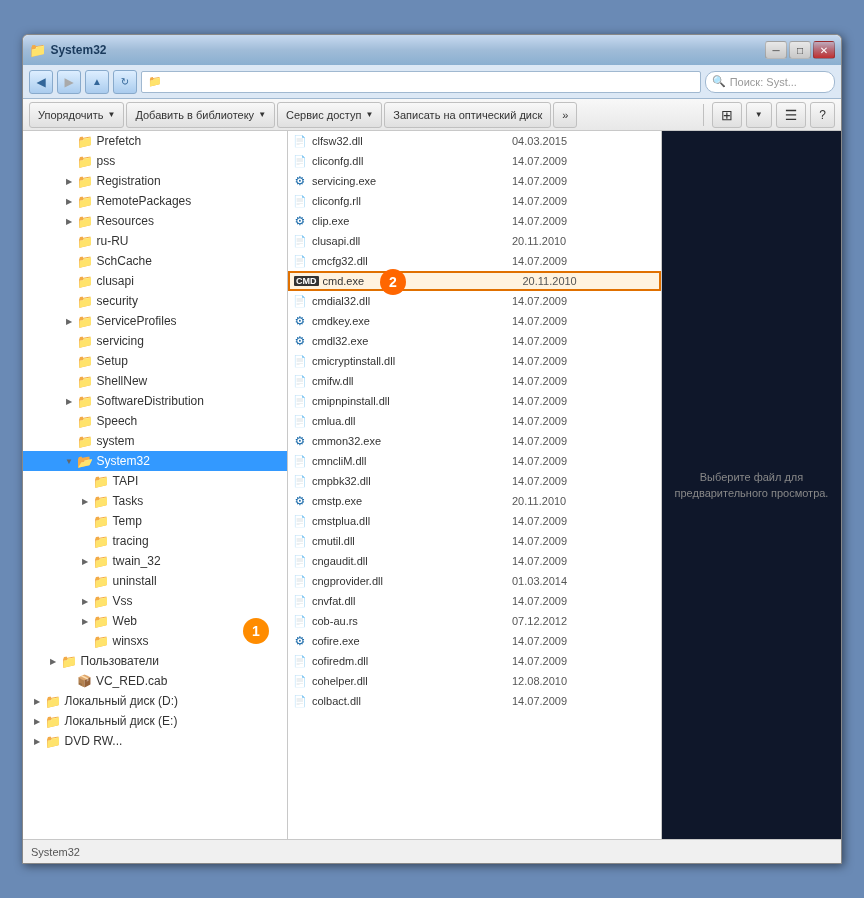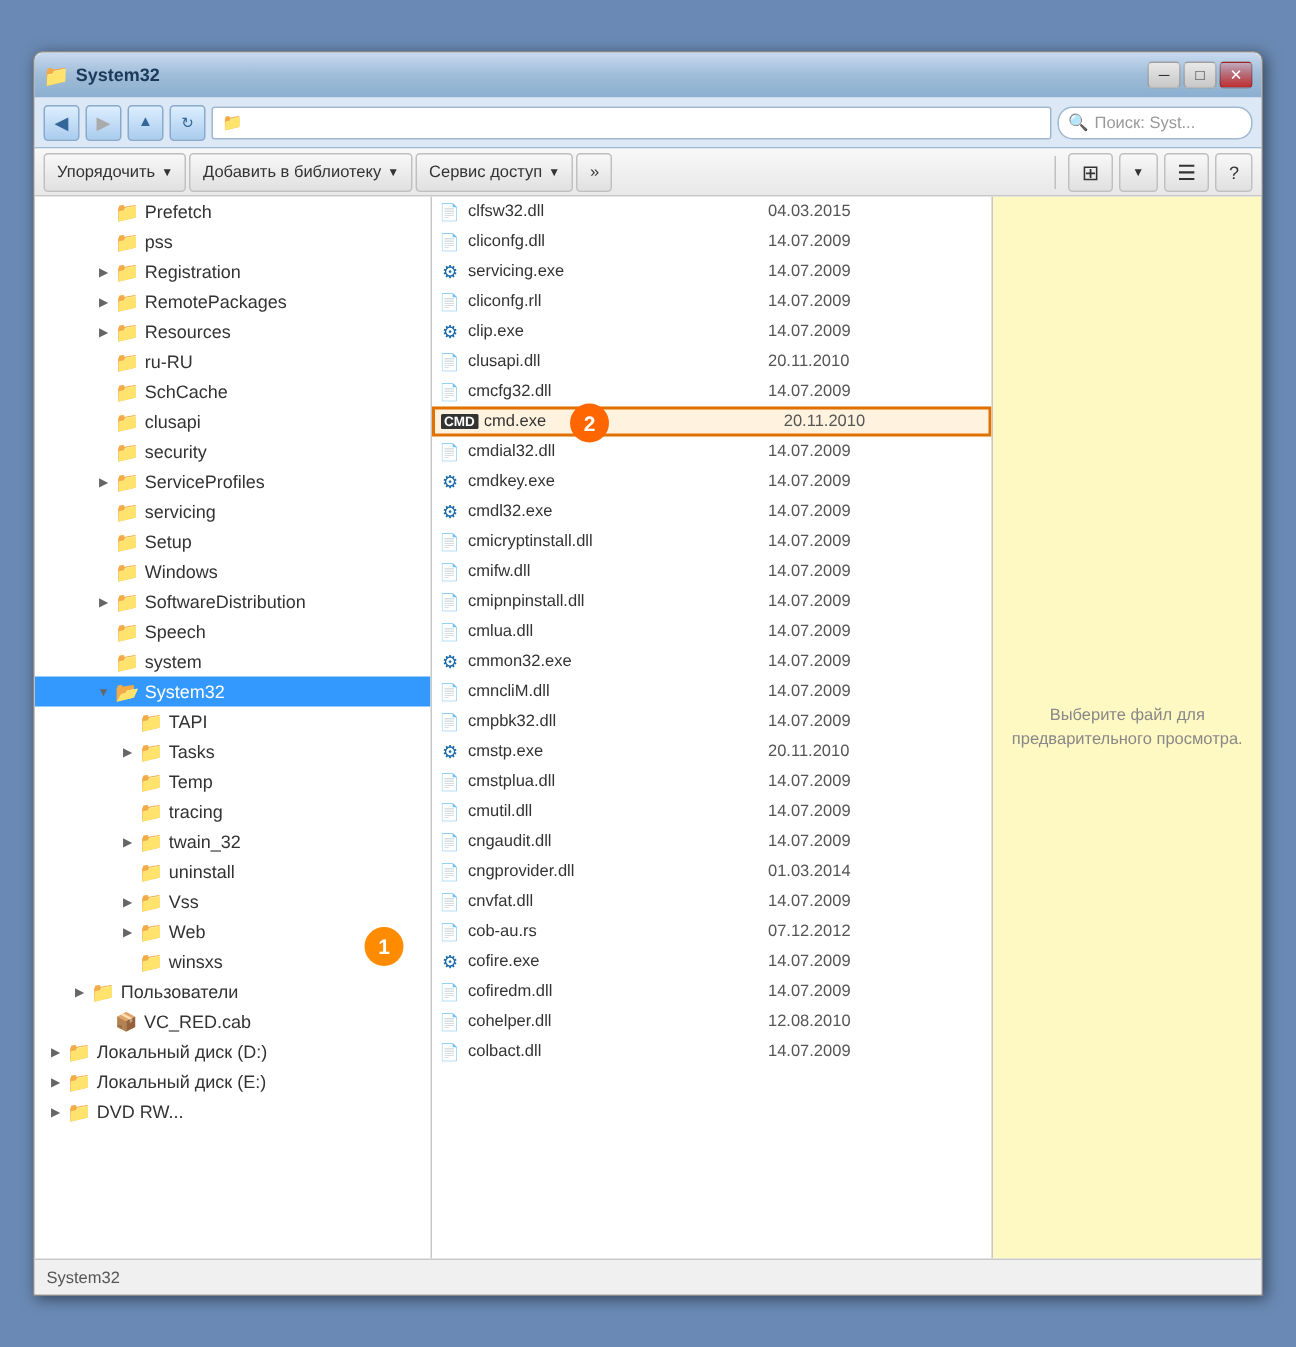--- a/index.html
+++ b/index.html
@@ -252,21 +252,21 @@
       cursor: pointer;
       font-size: 11px;
       color: #333;
     }
     .file-name { width: 200px; overflow: hidden; text-overflow: ellipsis; white-space: nowrap; }
     .file-date { width: 120px; color: #555; font-size: 11px; }
 
     
     .preview-panel {
       width: 180px;
-      background: #fef9c3;
+      background: #0f172a;
       border-left: 1px solid #c8c8c8;
       display: flex;
       align-items: center;
       justify-content: center;
       padding: 10px;
     }
     .preview-text {
       font-size: 11px;
       color: #888;
       text-align: center;
@@ -333,20 +333,23 @@
       <span>Упорядочить</span>
       <span class="dropdown-arrow">▼</span>
     </div>
     <div class="toolbar-btn">
       <span>Добавить в библиотеку</span>
       <span class="dropdown-arrow">▼</span>
     </div>
     <div class="toolbar-btn">
       <span>Сервис доступ</span>
       <span class="dropdown-arrow">▼</span>
+    </div>
+    <div class="toolbar-btn">
+      <span>Записать на оптический диск</span>
     </div>
     <div class="toolbar-btn">
       <span>»</span>
     </div>
     <div class="toolbar-views">
       <div class="toolbar-separator"></div>
       <div class="toolbar-btn" style="font-size:14px;">⊞</div>
       <div class="toolbar-btn" style="font-size:8px;">▼</div>
       <div class="toolbar-btn" style="font-size:14px;">☰</div>
       <div class="toolbar-btn" style="font-size:12px;">?</div>
@@ -361,21 +364,21 @@
         <div class="tree-item" style="padding-left: 40px;"><span class="expand-icon">▶</span><span style="color:#e8b030;font-size:13px;">📁</span>&nbsp;<span>Registration</span></div>
         <div class="tree-item" style="padding-left: 40px;"><span class="expand-icon">▶</span><span style="color:#e8b030;font-size:13px;">📁</span>&nbsp;<span>RemotePackages</span></div>
         <div class="tree-item" style="padding-left: 40px;"><span class="expand-icon">▶</span><span style="color:#e8b030;font-size:13px;">📁</span>&nbsp;<span>Resources</span></div>
         <div class="tree-item" style="padding-left: 40px;"><span class="expand-icon">&nbsp;</span><span style="color:#e8b030;font-size:13px;">📁</span>&nbsp;<span>ru-RU</span></div>
         <div class="tree-item" style="padding-left: 40px;"><span class="expand-icon">&nbsp;</span><span style="color:#e8b030;font-size:13px;">📁</span>&nbsp;<span>SchCache</span></div>
         <div class="tree-item" style="padding-left: 40px;"><span class="expand-icon">&nbsp;</span><span style="color:#e8b030;font-size:13px;">📁</span>&nbsp;<span>clusapi</span></div>
         <div class="tree-item" style="padding-left: 40px;"><span class="expand-icon">&nbsp;</span><span style="color:#e8b030;font-size:13px;">📁</span>&nbsp;<span>security</span></div>
         <div class="tree-item" style="padding-left: 40px;"><span class="expand-icon">▶</span><span style="color:#e8b030;font-size:13px;">📁</span>&nbsp;<span>ServiceProfiles</span></div>
         <div class="tree-item" style="padding-left: 40px;"><span class="expand-icon">&nbsp;</span><span style="color:#e8b030;font-size:13px;">📁</span>&nbsp;<span>servicing</span></div>
         <div class="tree-item" style="padding-left: 40px;"><span class="expand-icon">&nbsp;</span><span style="color:#e8b030;font-size:13px;">📁</span>&nbsp;<span>Setup</span></div>
-        <div class="tree-item" style="padding-left: 40px;"><span class="expand-icon">&nbsp;</span><span style="color:#e8b030;font-size:13px;">📁</span>&nbsp;<span>Windows</span></div>
+        <div class="tree-item" style="padding-left: 40px;"><span class="expand-icon">&nbsp;</span><span style="color:#e8b030;font-size:13px;">📁</span>&nbsp;<span>ShellNew</span></div>
         <div class="tree-item" style="padding-left: 40px;"><span class="expand-icon">▶</span><span style="color:#e8b030;font-size:13px;">📁</span>&nbsp;<span>SoftwareDistribution</span></div>
         <div class="tree-item" style="padding-left: 40px;"><span class="expand-icon">&nbsp;</span><span style="color:#e8b030;font-size:13px;">📁</span>&nbsp;<span>Speech</span></div>
         <div class="tree-item" style="padding-left: 40px;"><span class="expand-icon">&nbsp;</span><span style="color:#e8b030;font-size:13px;">📁</span>&nbsp;<span>system</span></div>
         <div class="tree-item selected" style="padding-left: 40px;"><span class="expand-icon">▼</span><span style="color:#e8b030;font-size:13px;">📂</span>&nbsp;<span>System32</span></div>
         <div class="tree-item" style="padding-left: 56px;"><span class="expand-icon">&nbsp;</span><span style="color:#e8b030;font-size:13px;">📁</span>&nbsp;<span>TAPI</span></div>
         <div class="tree-item" style="padding-left: 56px;"><span class="expand-icon">▶</span><span style="color:#e8b030;font-size:13px;">📁</span>&nbsp;<span>Tasks</span></div>
         <div class="tree-item" style="padding-left: 56px;"><span class="expand-icon">&nbsp;</span><span style="color:#e8b030;font-size:13px;">📁</span>&nbsp;<span>Temp</span></div>
         <div class="tree-item" style="padding-left: 56px;"><span class="expand-icon">&nbsp;</span><span style="color:#e8b030;font-size:13px;">📁</span>&nbsp;<span>tracing</span></div>
         <div class="tree-item" style="padding-left: 56px;"><span class="expand-icon">▶</span><span style="color:#e8b030;font-size:13px;">📁</span>&nbsp;<span>twain_32</span></div>
         <div class="tree-item" style="padding-left: 56px;"><span class="expand-icon">&nbsp;</span><span style="color:#e8b030;font-size:13px;">📁</span>&nbsp;<span>uninstall</span></div>

